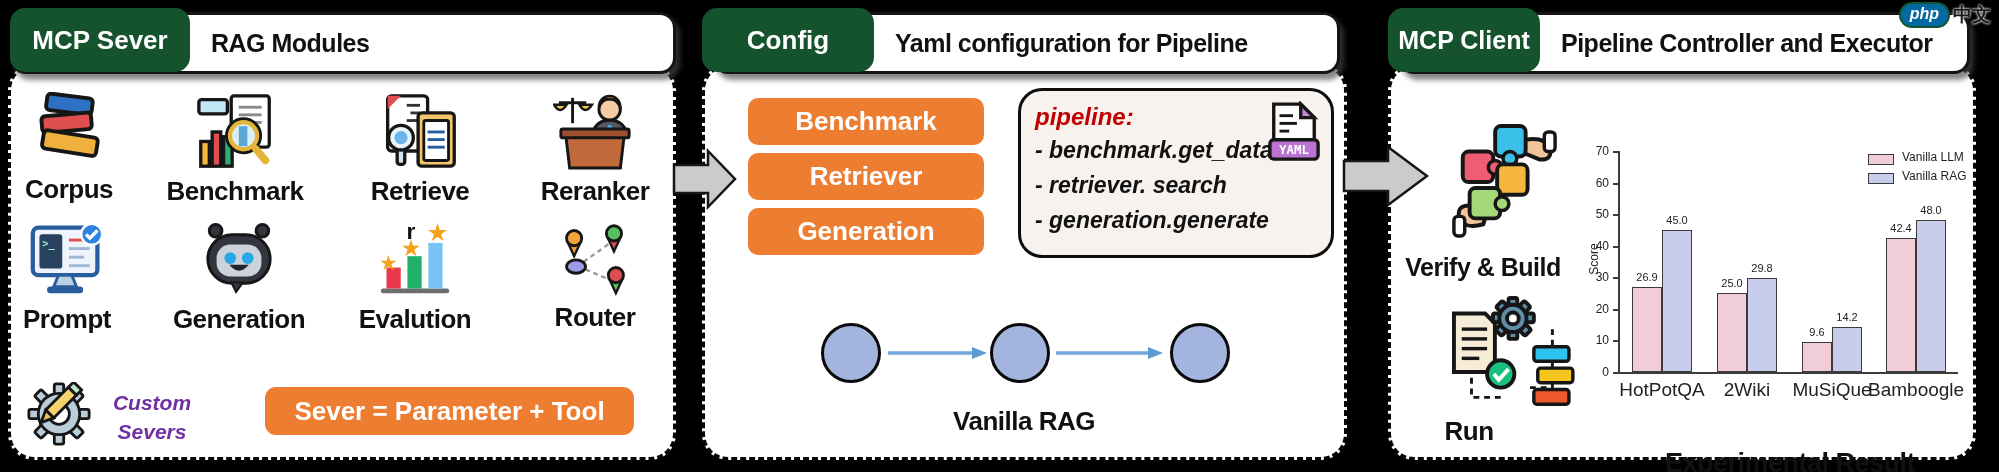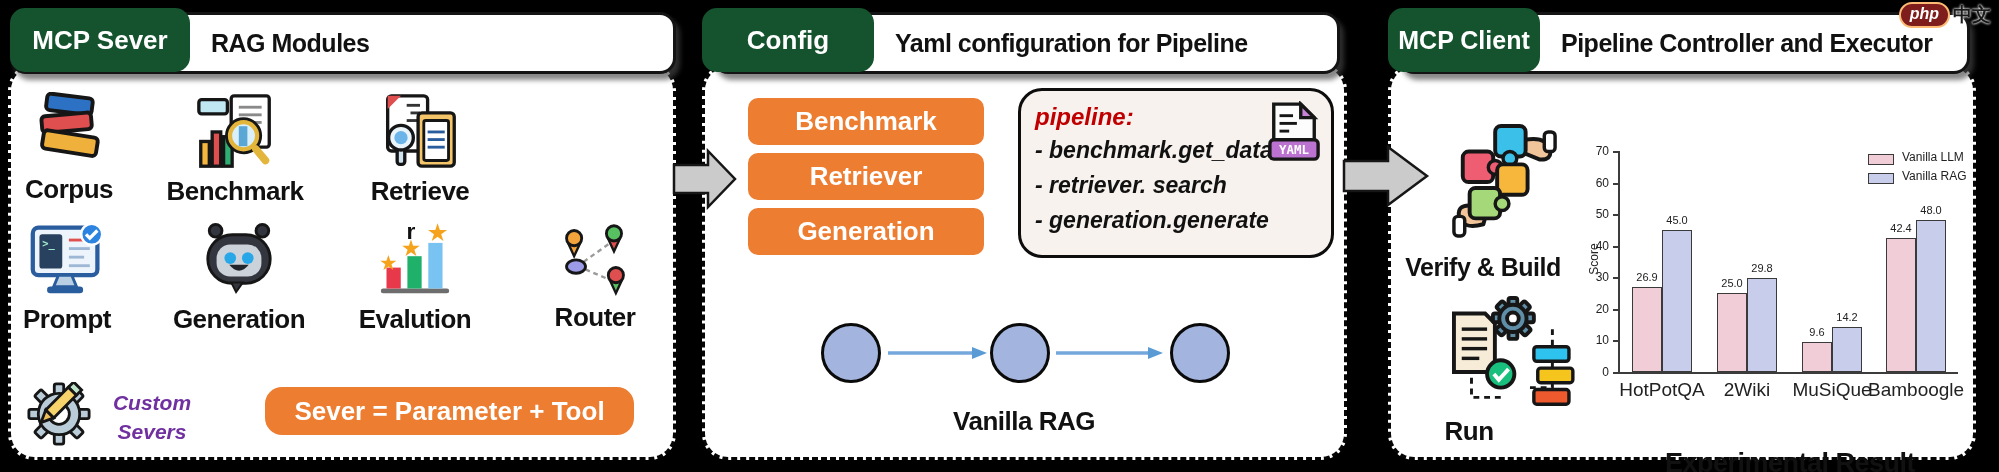--- a/index.html
+++ b/index.html
@@ -13,21 +13,21 @@
        border-radius:16px;box-sizing:border-box;z-index:3;box-shadow:4px 6px 5px rgba(70,70,70,.65);}
   .hdr span{position:absolute;top:0;line-height:56px;font-weight:bold;font-size:25px;letter-spacing:-0.5px;white-space:nowrap;}
   .tab{position:absolute;top:8px;height:64px;background:#14532d;border-radius:15px;z-index:4;
        color:#fff;font-weight:bold;font-size:26px;text-align:center;line-height:64px;white-space:nowrap;}
   
   .module{position:absolute;width:150px;text-align:center;z-index:2;}
   .module .lbl{display:block;margin-top:2px;font-weight:bold;font-size:26px;letter-spacing:-0.5px;}
   
   .custom-txt{position:absolute;z-index:2;color:#7030a0;font-weight:bold;font-style:italic;
               font-size:21px;line-height:29px;text-align:center;width:120px;}
-  .btn-orange{position:absolute;z-index:2;background:#ed7d31;border-radius:17px;color:#fff;
+  .btn-orange{position:absolute;z-index:2;background:#ed7d31;border-radius:11px;color:#fff;
               font-weight:bold;text-align:center;box-sizing:border-box;}
   
   .yaml-box{position:absolute;left:1018px;top:88px;width:316px;height:170px;background:#f7f2ee;
             border:3px solid #0d0d0d;border-radius:24px;box-sizing:border-box;z-index:2;padding:10px 14px;}
   .yaml-box .k{color:#c00000;font-weight:bold;font-style:italic;font-size:24px;line-height:32px;}
   .yaml-box .ln{font-weight:bold;font-style:italic;font-size:23px;line-height:35px;color:#111;white-space:nowrap;}
   
   .node{position:absolute;width:60px;height:60px;border-radius:50%;background:#a3b5de;
         border:3px solid #0a0a0a;box-sizing:border-box;z-index:2;}
   .big-label{position:absolute;font-weight:bold;font-size:26px;text-align:center;z-index:2;letter-spacing:-0.5px;}
@@ -36,21 +36,21 @@
   #chart .ax{position:absolute;background:#3c3c3c;}
   #chart .bar{position:absolute;border:1.5px solid #3a3a3a;box-sizing:border-box;}
   #chart .tlab{position:absolute;font-size:12px;color:#222;}
   #chart .clab{position:absolute;font-size:19px;color:#222;text-align:center;}
   #chart .vlab{position:absolute;font-size:11px;color:#222;text-align:center;}
   #chart .llab{position:absolute;font-size:12px;color:#222;white-space:nowrap;}
   #chart .lsw{position:absolute;border:1px solid #3a3a3a;box-sizing:border-box;}
   #chart .ylab{position:absolute;font-size:12px;color:#222;transform:rotate(-90deg);width:60px;text-align:center;}
   
   .watermark{position:absolute;top:2px;right:8px;z-index:6;display:flex;align-items:center;gap:3px;}
-  .wm-php{background:#7f1d1d;color:#fff;border:2px solid #fdba74;border-radius:14px;padding:1px 9px 3px 9px;
+  .wm-php{background:#0369a1;color:#fff;border:2px solid #14532d;border-radius:14px;padding:1px 9px 3px 9px;
           font-style:italic;font-weight:bold;font-size:16px;line-height:18px;}
   .wm-cn{color:#1a1a1a;font-weight:bold;font-size:19px;text-shadow:0 0 3px #fff,0 0 2px #fff;}
   svg{display:block;}
   .icon-wrap{display:inline-block;}
 </style>
 </head>
 <body>
 
 <div id="stage">
 
@@ -112,20 +112,39 @@
           <line x1="50" y1="58" x2="68" y2="58" stroke="#2a5d9e" stroke-width="3"></line>
           <rect x="18" y="60" width="8" height="16" rx="3" fill="#cfe3f0"></rect>
           <circle cx="22" cy="48" r="13" fill="#eaf4fb"></circle>
           <circle cx="22" cy="48" r="7" fill="#6db5e8" stroke="none"></circle>
         </g>
       </svg>
     </span>
     <span class="lbl">Retrieve</span>
   </div>
 
+  <div class="module" style="left:520px;top:92px;">
+    <span class="icon-wrap">
+      <svg width="84" height="78" viewBox="0 0 86 80">
+        <g stroke="#161616" stroke-width="3">
+          <line x1="20" y1="6" x2="20" y2="32"></line>
+          <line x1="6" y1="11" x2="34" y2="11"></line>
+          <path d="M1 13 q6 11 13 0 z" fill="#f2c94c" stroke-width="2.5"></path>
+          <path d="M27 13 q6 11 13 0 z" fill="#f2c94c" stroke-width="2.5"></path>
+          <circle cx="58" cy="18" r="11" fill="#f5cba2"></circle>
+          <path d="M47 15 a11 11 0 0 1 22 0 l-5 -7 -13 -1 z" fill="#b5622d" stroke-width="2.5"></path>
+          <path d="M40 46 q2 -17 18 -17 q16 0 18 17 z" fill="#565664"></path>
+          <line x1="58" y1="34" x2="58" y2="44" stroke="#39b7e8" stroke-width="4"></line>
+          <path d="M13 44 h60 l-4 34 h-52 z" fill="#c06a3c"></path>
+          <rect x="8" y="38" width="70" height="9" rx="2" fill="#9c5030"></rect>
+        </g>
+      </svg>
+    </span>
+    <span class="lbl">Reranker</span>
+  </div>
 
   <div class="module" style="left:-8px;top:222px;">
     <span class="icon-wrap">
       <svg width="80" height="76" viewBox="0 0 84 80">
         <rect x="6" y="6" width="68" height="50" rx="6" fill="#eef4fb" stroke="#2a5d9e" stroke-width="4.5"></rect>
         <rect x="13" y="13" width="24" height="36" rx="3" fill="#27415f"></rect>
         <text x="16" y="26" font-size="11" fill="#9fe8c9" font-weight="bold" font-family="DejaVu Sans Mono, monospace">&gt;_</text>
         <line x1="44" y1="19" x2="66" y2="19" stroke="#e04f4f" stroke-width="3"></line>
         <line x1="44" y1="28" x2="66" y2="28" stroke="#9db7d4" stroke-width="3"></line>
         <line x1="44" y1="37" x2="60" y2="37" stroke="#9db7d4" stroke-width="3"></line>

